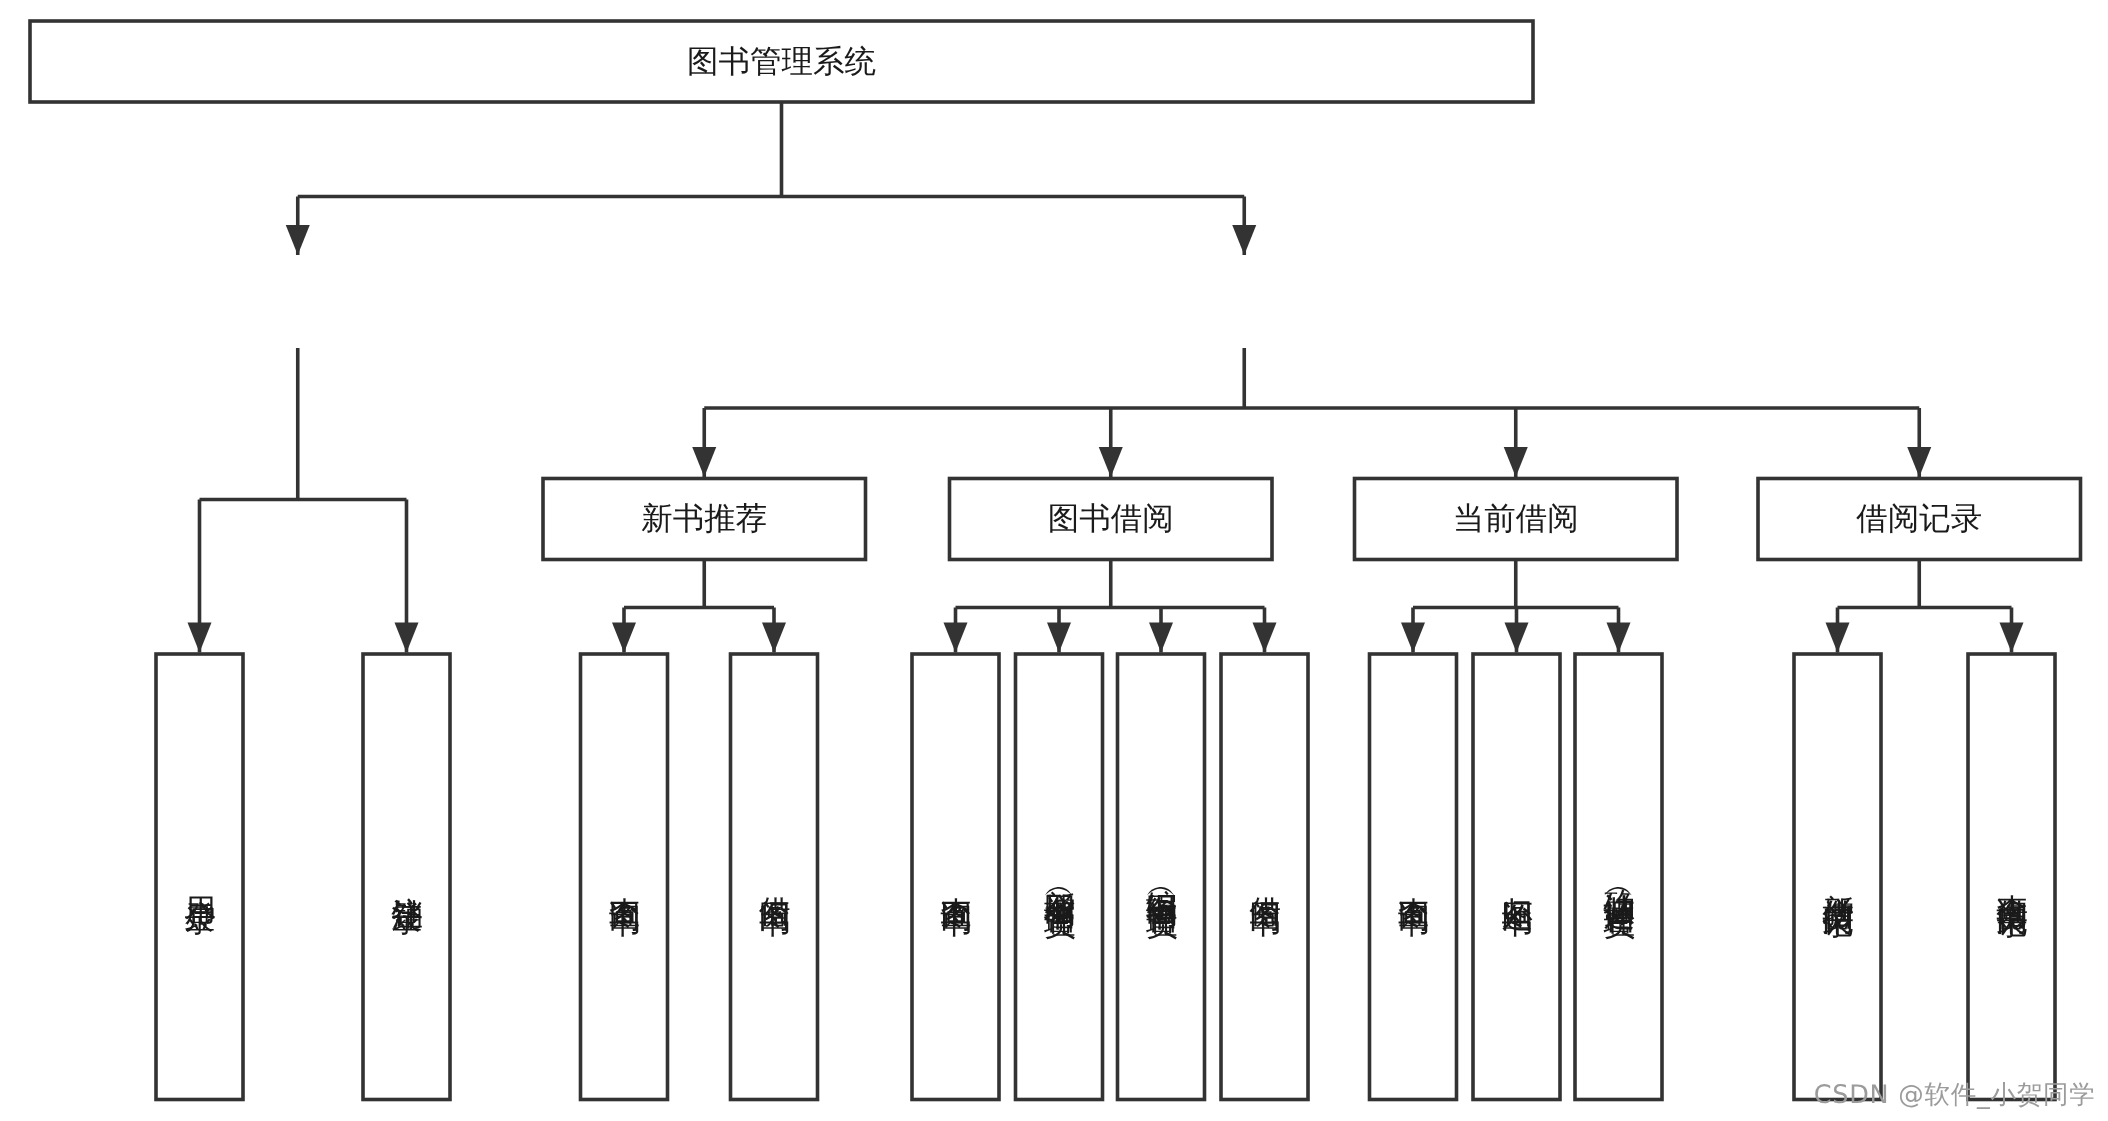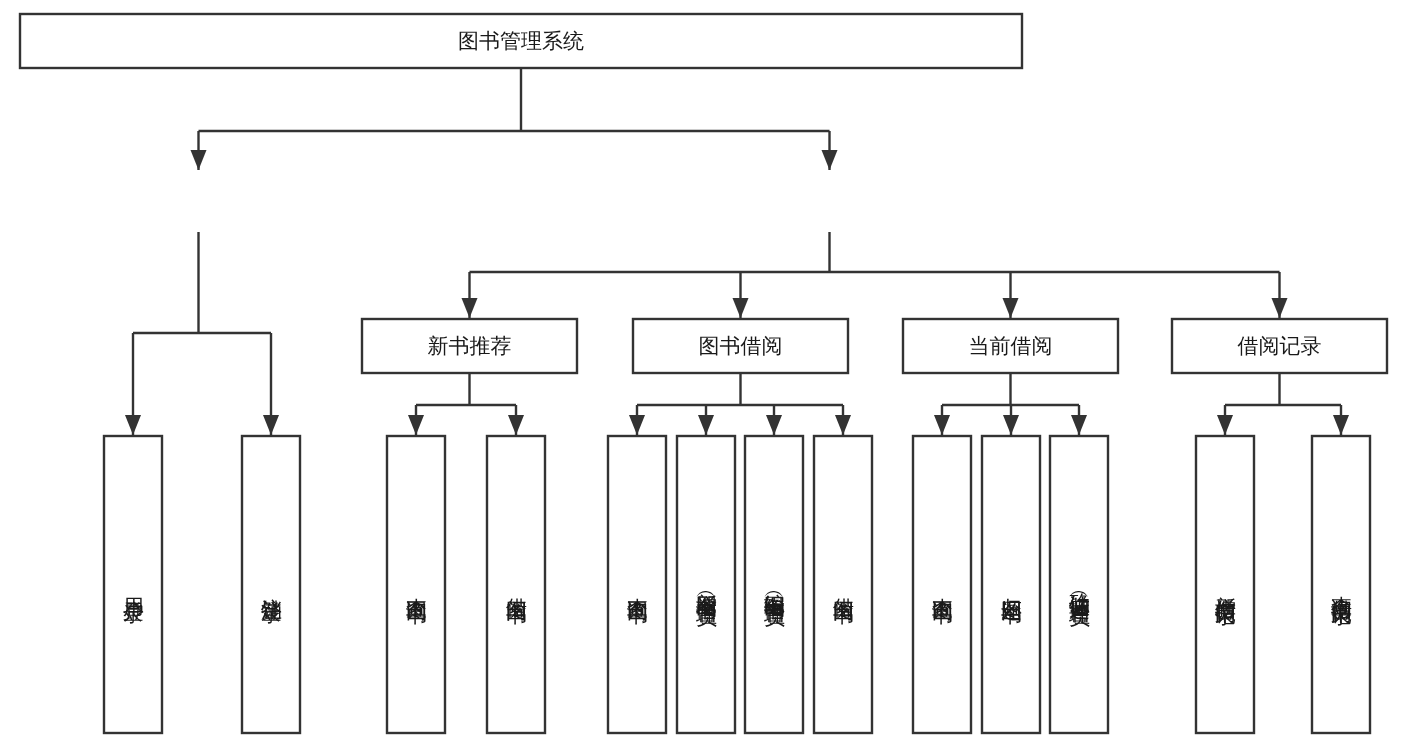--- a/index.html
+++ b/index.html
@@ -199,13 +199,14 @@
       <div class="vert-label-wrap" style="left: 1050px; top: 436px; width: 58px; height: 297px;">
         <span class="vert-label">确认归还（管理员）</span>
       </div>
       <div class="vert-label-wrap" style="left: 1196px; top: 436px; width: 58px; height: 297px;">
         <span class="vert-label">新增借阅记录</span>
       </div>
       <div class="vert-label-wrap" style="left: 1312px; top: 436px; width: 58px; height: 297px;">
         <span class="vert-label">查询借阅记录</span>
       </div>
     </div>
+  <div class="watermark">CSDN @软件_小贺同学</div>
 </div>
 
 </body></html>

